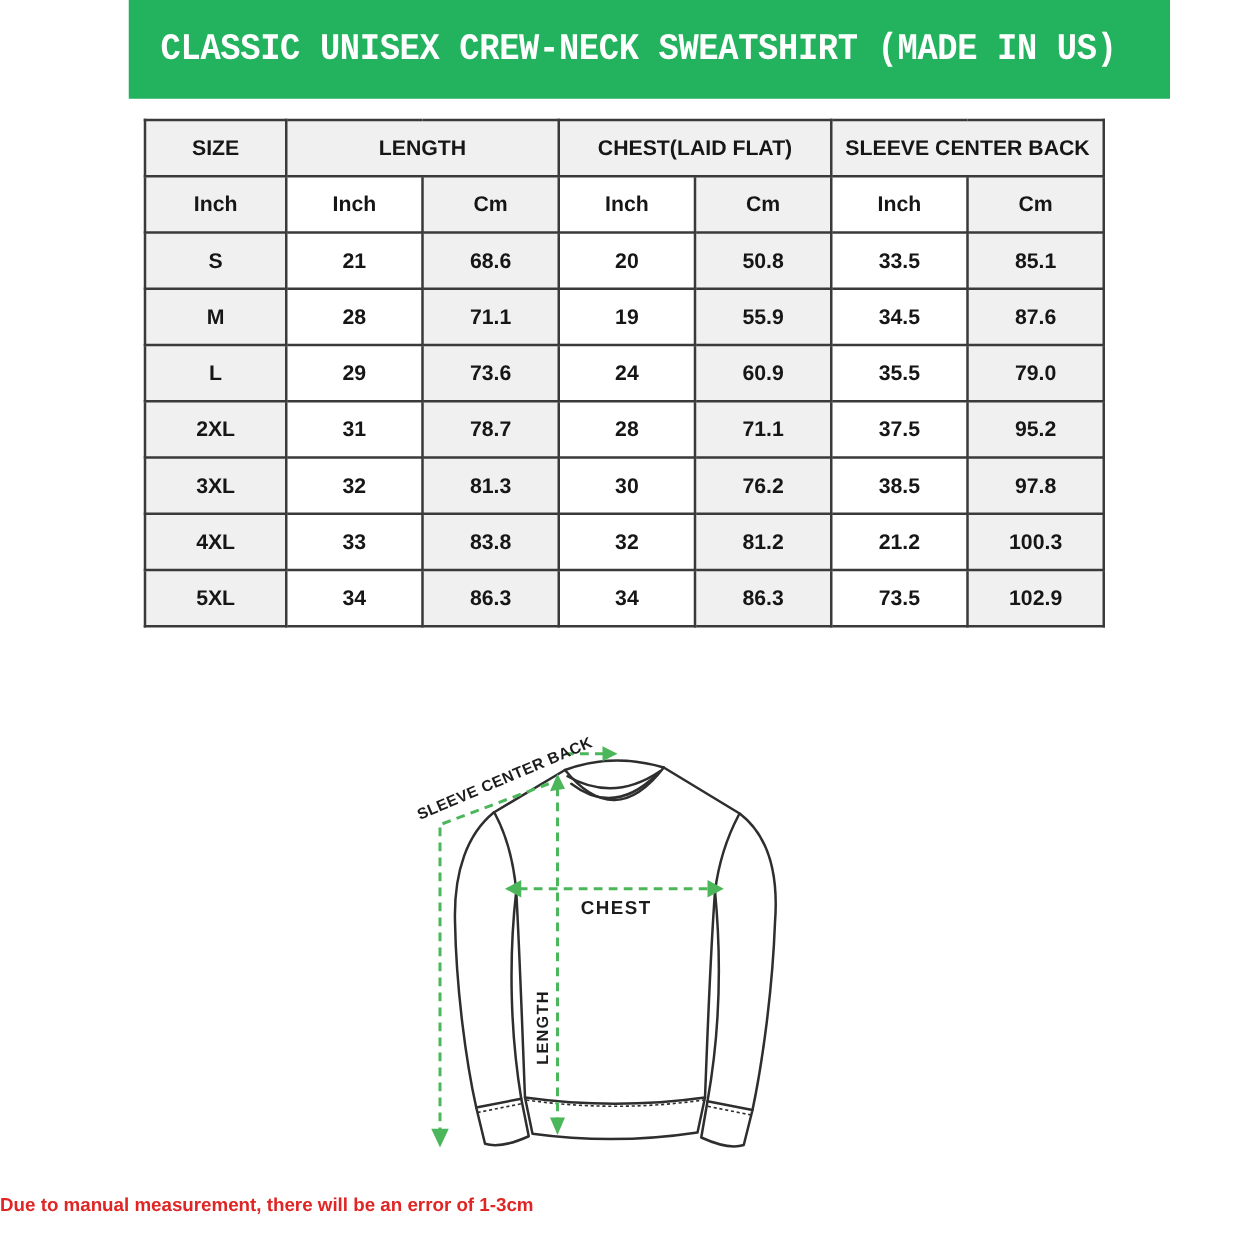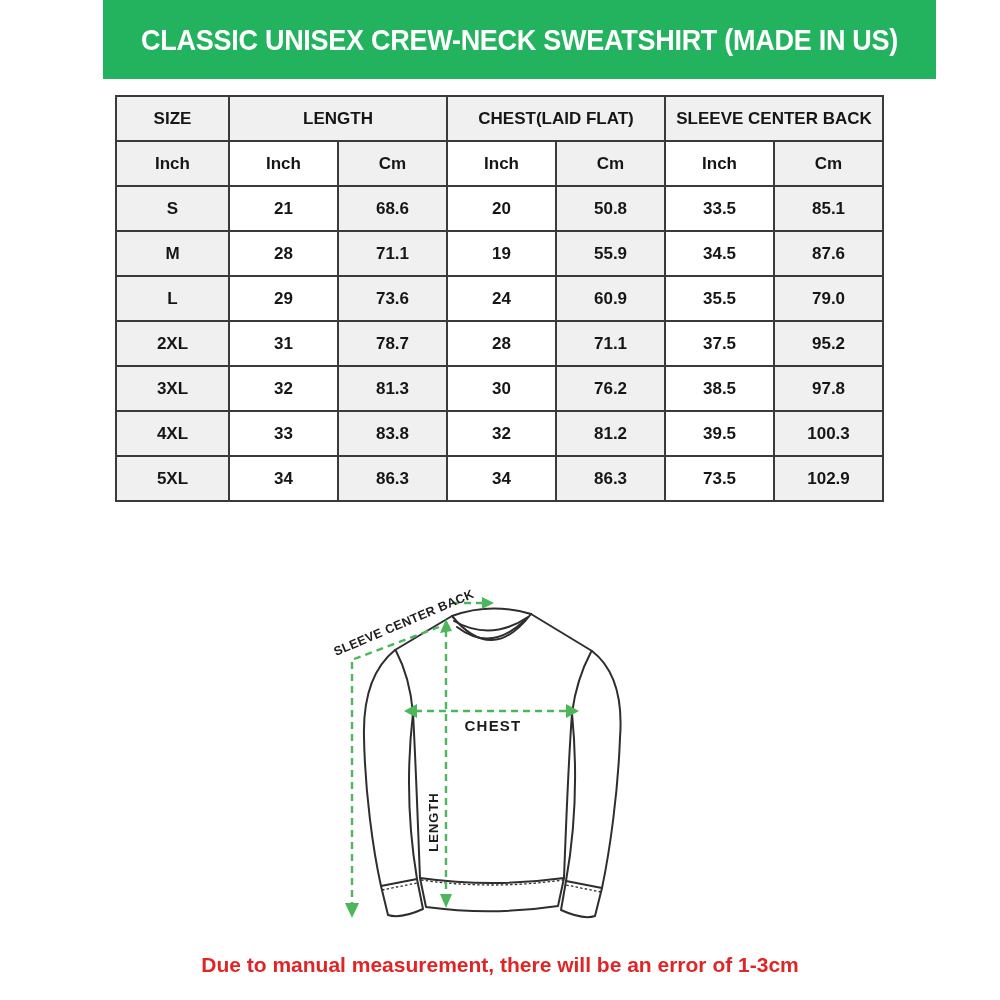--- a/index.html
+++ b/index.html
@@ -5,21 +5,21 @@
   html,body { margin:0; padding:0; }
   body {
     width:1000px; height:1000px; position:relative; background:#ffffff;
     font-family:"Liberation Sans", sans-serif; overflow:hidden;
   }
 
   
   .banner {
     position:absolute; left:103px; top:0; width:833px; height:79px;
     background:var(--banner-green,#23b25e);
-    display:flex; align-items:center; justify-content:center;
+    display:flex; align-items:center; justify-content:flex-end;font-family:Liberation Mono, monospace;
   }
   .banner-text {
     color:#ffffff; font-weight:bold; font-size:30px; letter-spacing:-0.3px;
     white-space:nowrap; transform:scaleX(0.90); transform-origin:center;
   }
 
   
   table.size-table {
     position:absolute; left:115px; top:95px; width:767px;
     border-collapse:collapse; table-layout:fixed;
@@ -44,22 +44,22 @@
   .measure {
     fill:none; stroke:var(--diagram-green,#4cb65a); stroke-width:2.4;
     stroke-dasharray:7 5; stroke-linecap:butt;
   }
   .arrow { fill:var(--diagram-green,#4cb65a); stroke:none; }
   .diag-label { font-family:"Liberation Sans", sans-serif; font-weight:bold; fill:#1c1c1c; }
 
   
   .note {
     position:absolute; left:0; top:950px; width:1000px; height:30px;
-    line-height:30px; text-align:center;
-    color:var(--note-red,#e02525); font-weight:bold; font-size:21px;
+    line-height:30px; text-align:left;
+    color:var(--note-red,#e02525); font-weight:bold; font-size:15px;
   }
 </style>
 </head>
 <body>
 
 <div class="banner">
   <span class="banner-text">CLASSIC UNISEX CREW-NECK SWEATSHIRT (MADE IN US)</span>
 </div>
 
 <table class="size-table">
@@ -132,21 +132,21 @@
       <td class="g">76.2</td>
       <td>38.5</td>
       <td class="g">97.8</td>
     </tr>
     <tr>
       <td class="g">4XL</td>
       <td>33</td>
       <td class="g">83.8</td>
       <td>32</td>
       <td class="g">81.2</td>
-      <td>39.5</td>
+      <td>21.2</td>
       <td class="g">100.3</td>
     </tr>
     <tr>
       <td class="g">5XL</td>
       <td>34</td>
       <td class="g">86.3</td>
       <td>34</td>
       <td class="g">86.3</td>
       <td>73.5</td>
       <td class="g">102.9</td>

